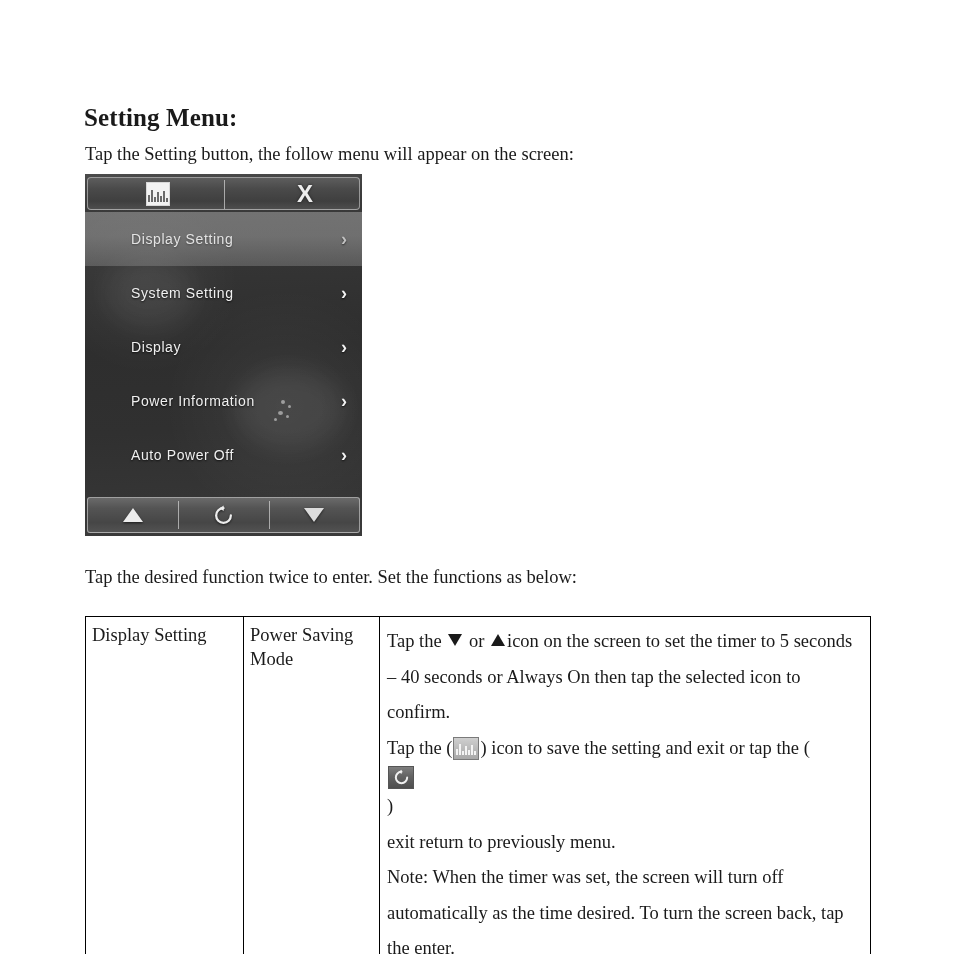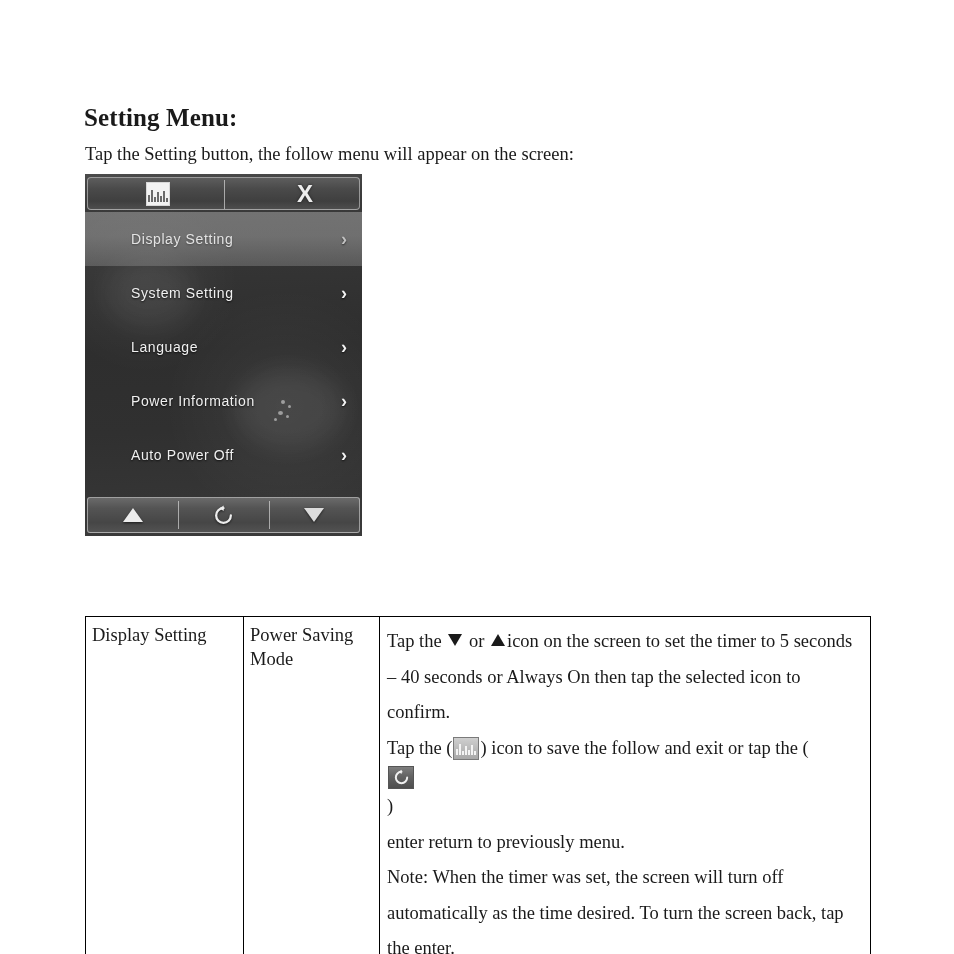--- a/index.html
+++ b/index.html
@@ -357,21 +357,21 @@
         <span class="shot-row-label">Display Setting</span>
         <span class="shot-chevron">›</span>
       </div>
 
       <div class="shot-row">
         <span class="shot-row-label">System Setting</span>
         <span class="shot-chevron">›</span>
       </div>
 
       <div class="shot-row">
-        <span class="shot-row-label">Language</span>
+        <span class="shot-row-label">Display</span>
         <span class="shot-chevron">›</span>
       </div>
 
       <div class="shot-row">
         <span class="shot-row-label">Power Information</span>
         <span class="shot-chevron">›</span>
       </div>
 
       <div class="shot-row">
         <span class="shot-row-label">Auto Power Off</span>
@@ -390,20 +390,21 @@
           <path d="M12.2 0.6 L12.2 6.8 L7.4 3.7 Z" fill="#ededed"></path>
         </svg>
       </div>
       <div class="shot-navbtn">
         <span class="tri-down"></span>
       </div>
     </div>
 
   </div>
 
+  <div class="mid-text">Tap the desired function twice to enter. Set the functions as below:</div>
 
   <table class="tbl">
     <tbody>
         <tr>
       <td class="c1">Display Setting</td>
       <td class="c2">Power Saving Mode</td>
       <td class="c3">
         <div class="cell-line">
           <span>Tap the</span>
           <span class="tri-inline-down"></span>
@@ -413,28 +414,28 @@
         <div class="cell-line">– 40 seconds or Always On then tap the selected icon to confirm.</div>
         <div class="cell-line">
           <span>Tap the (</span><span class="inline-icon icon-save-sq"><span class="ibars">
                   <i style="height:6px"></i>
                   <i style="height:11px"></i>
                   <i style="height:4px"></i>
                   <i style="height:9px"></i>
                   <i style="height:5px"></i>
                   <i style="height:10px"></i>
                   <i style="height:4px"></i>
-                </span></span><span>) icon to save the follow and exit or tap the (</span><span class="inline-icon icon-return-sq">
+                </span></span><span>) icon to save the setting and exit or tap the (</span><span class="inline-icon icon-return-sq">
                 <svg viewBox="0 0 24 24">
                   <path d="M12 4 A8 8 0 1 0 20 12" fill="none" stroke="#f0f0f0" stroke-width="2.8" stroke-linecap="round"></path>
                   <path d="M12.2 1 L12.2 7 L7.6 4 Z" fill="#f0f0f0"></path>
                 </svg>
               </span><span>)</span>
         </div>
-        <div class="cell-line">enter return to previously menu.</div>
+        <div class="cell-line">exit return to previously menu.</div>
         <div class="cell-line">Note: When the timer was set, the screen will turn off</div>
         <div class="cell-line">automatically as the time desired. To turn the screen back, tap</div>
         <div class="cell-line">the enter.</div>
       </td>
     </tr>
   </tbody>
     </table>
 
 
 </div>

